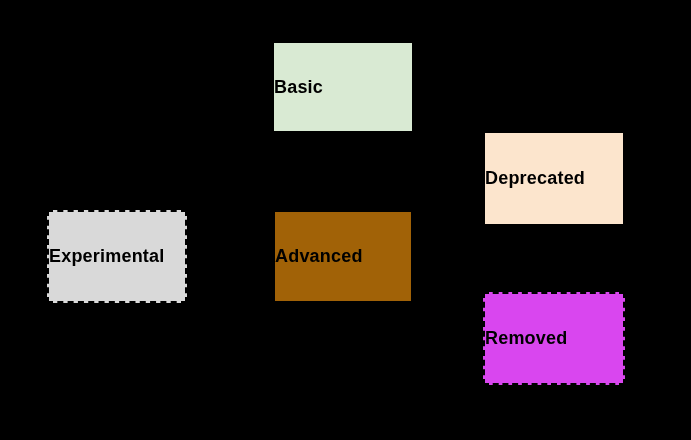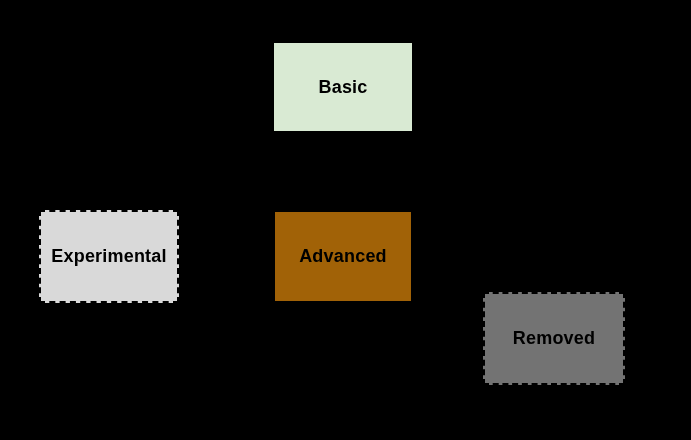--- a/index.html
+++ b/index.html
@@ -15,51 +15,53 @@
     overflow: hidden;
     font-family: "Liberation Sans", sans-serif;
   }
   .node {
     position: absolute;
     box-sizing: border-box;
     border: 2px solid #000000;      
     background-clip: border-box;     
     display: flex;
     align-items: center;
-    justify-content: center;
   }
   .node .label {
     font-size: 18px;
     font-weight: bold;
     color: #000000;
     letter-spacing: 0.2px;
     white-space: nowrap;
   }
   
   .n-basic        { left: 272px; top:  41px; width: 142px; height: 92px; }
   .n-deprecated   { left: 483px; top: 131px; width: 142px; height: 95px; }
-  .n-experimental { left:  39px; top: 210px; width: 140px; height: 93px; }
+  .n-experimental { left:  47px; top: 210px; width: 140px; height: 93px; }
   .n-advanced     { left: 273px; top: 210px; width: 140px; height: 93px; }
   .n-removed      { left: 483px; top: 292px; width: 142px; height: 93px; }
 </style>
 </head>
 <body style="background: rgb(0, 0, 0);">
 
 <div class="canvas">
 
   <div class="node n-basic" style="background: rgb(217, 234, 211); border-style: solid;">
     <span class="label">Basic</span>
   </div>
 
+  <div class="node n-deprecated" style="background: rgb(252, 229, 205); border-style: solid;">
+    <span class="label">Deprecated</span>
+  </div>
 
   <div class="node n-experimental" style="background: rgb(217, 217, 217); border-style: dashed;">
     <span class="label">Experimental</span>
   </div>
 
   <div class="node n-advanced" style="background: #a16207; border-style: solid;">
     <span class="label">Advanced</span>
   </div>
 
-  <div class="node n-removed" style="background: #737373; border-style: dashed;">
+  <div class="node n-removed" style="background: #d946ef; border-style: dashed;">
     <span class="label">Removed</span>
   </div>
 
 </div>
 
 </body></html>

